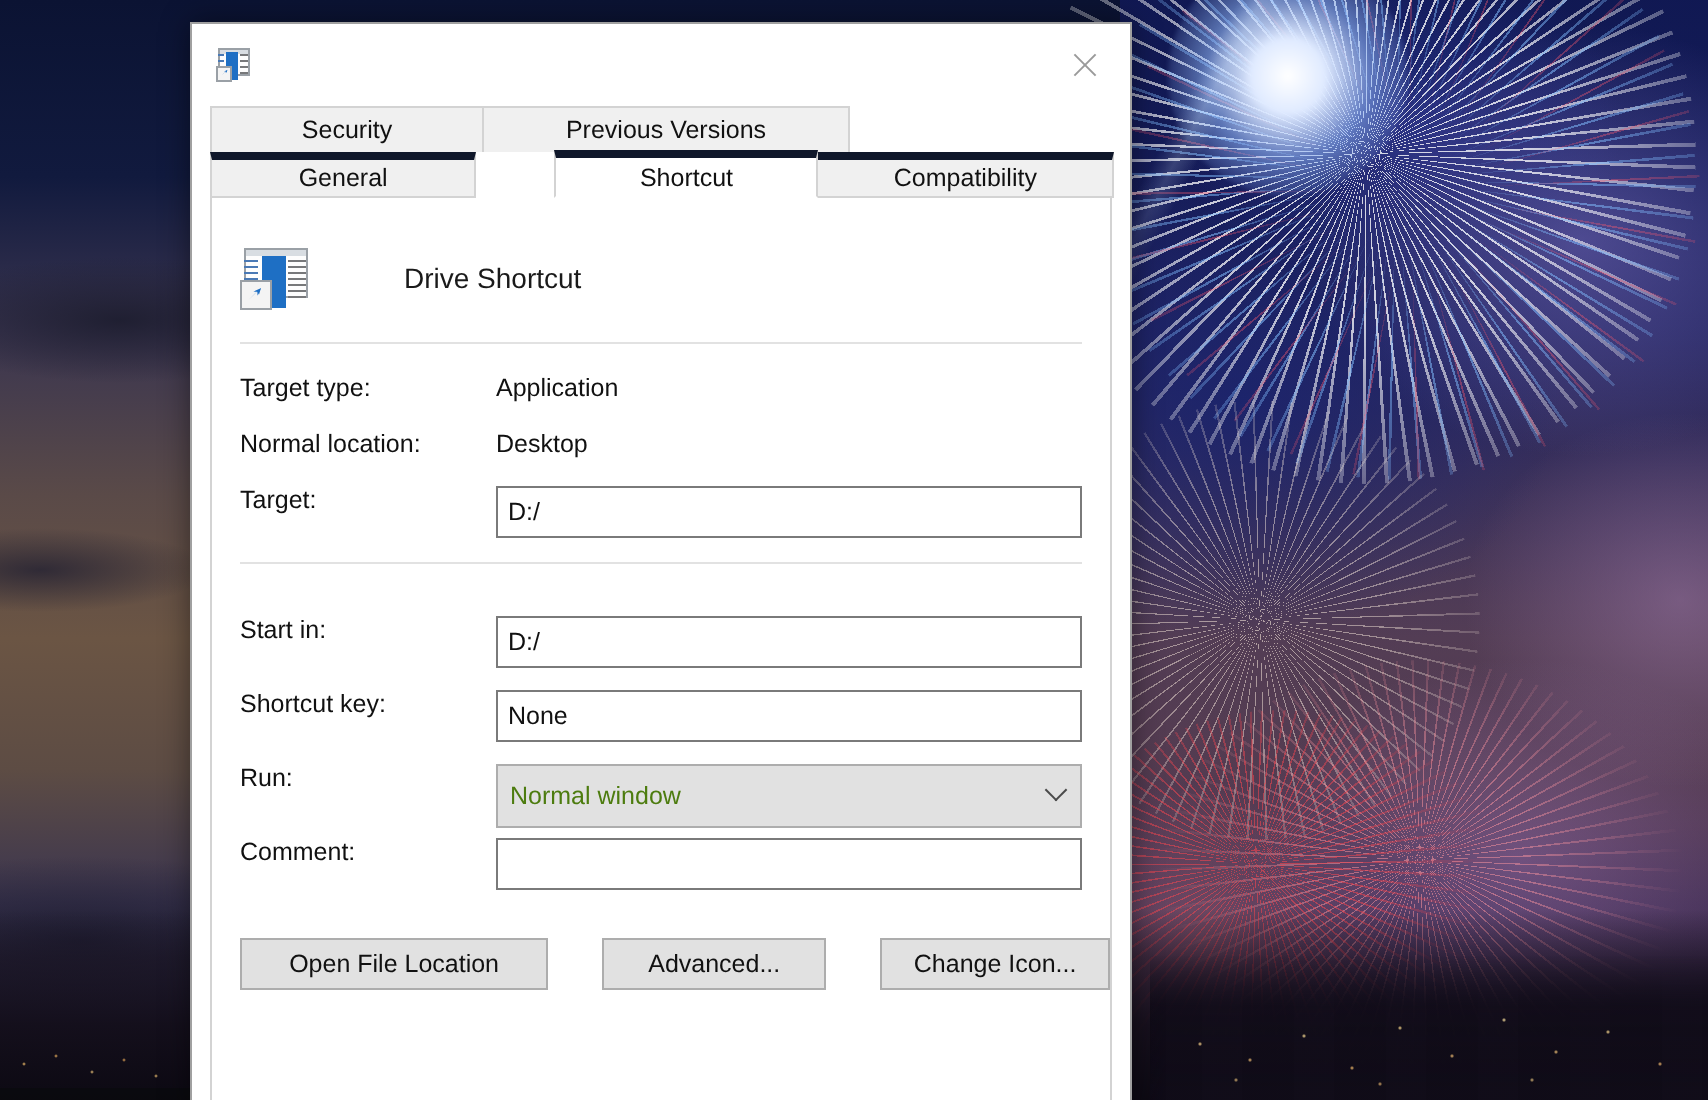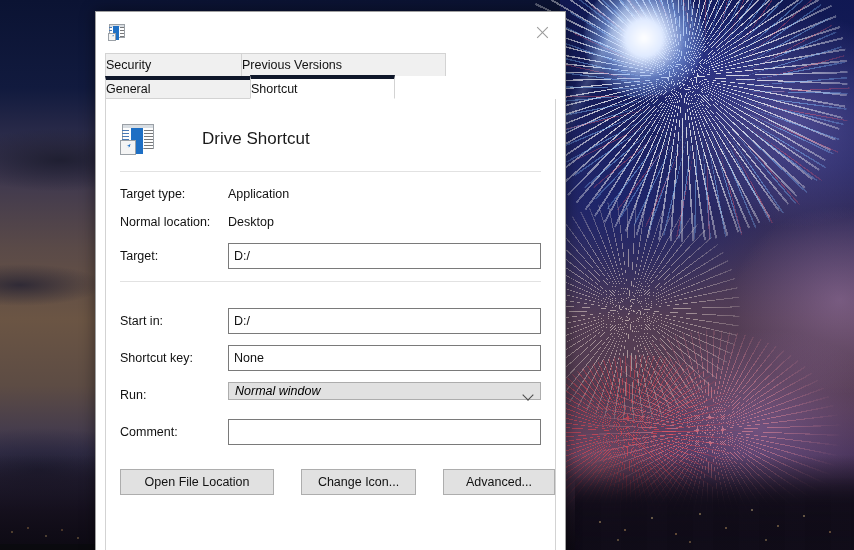--- a/index.html
+++ b/index.html
@@ -226,49 +226,50 @@
 
   
   #tabstrip {
     flex: 0 0 auto;
     padding: 0 9px;
     position: relative;
   }
   .tab-row { display: flex; position: relative; }
   .tab {
     height: 23px;
-    display: flex; align-items: center; 
+    display: flex; align-items: center; justify-content: center;
     font-size: 12.5px; color: #111111;
     background: #f0f0f0;
     border: 1px solid #d3d3d3;
     margin-right: -1px;
     cursor: default;
     white-space: nowrap;
   }
   #tab-row-top .tab { border-bottom: none; }
   #tab-row-bottom .tab { border-top: 4px solid #0f172a; }
   .tab.selected {
     background: #ffffff;
     border-color: #d3d3d3;
     border-bottom: 1px solid #ffffff;
     position: relative; z-index: 4;
     font-weight: normal;
   }
   
   #tab-security        { width: 137px; }
   #tab-details         { width: 129px; }
-  #tab-previousversions{ width: 205px; }
+  #tab-previousversions{ width: 184px; }
   #tab-general         { width: 146px; }
   #tab-shortcut        { width: 145px; }
   #tab-compatibility   { width: 163px; }
 
   
   #tab-shortcut {
     margin-top: -1px;
     height: 24px;
+    margin-left: 40px;
   }
 
   
   #tabpage {
     flex: 1 1 auto;
     margin: 0 9px;
     border: 1px solid #d3d3d3;
     border-top: none;
     background: #ffffff;
     padding: 0;
@@ -281,35 +282,35 @@
     display: flex; align-items: center;
     padding: 17px 0 0 14px;
     height: 62px;
   }
   #shortcut-bigicon {
     width: 34px; height: 32px; position: relative;
     flex: 0 0 34px;
   }
   #shortcut-title {
     margin-left: 48px;
-    font-size: 17px; color: #1a1a1a;
+    font-size: 14px; color: #1a1a1a;
     white-space: nowrap;
   }
 
   .separator {
     height: 1px; background: #e2e2e2;
     margin: 0 14px;
   }
   #sep-1 { margin-top: 10px; }
   #sep-2 { margin-top: 12px; }
 
   
   .form-row {
-    display: flex; align-items: center;
-    padding-left: 14px; padding-right: 14px;
+    display: flex; align-items: flex-start;
+    padding-left: 14px; padding-right: 14px; gap: 20px;
   }
   .row-label {
     font-size: 12.5px; color: #111111;
     width: 108px; flex: 0 0 108px;
     white-space: nowrap;
   }
   .row-static {
     font-size: 12.5px; color: #111111;
     white-space: nowrap;
   }
@@ -326,28 +327,27 @@
     width: 100%;
   }
   .text-input::placeholder { color: #9b9b9b; }
 
   
   .select-wrap {
     flex: 1 1 auto; position: relative;
     height: 26px;
   }
   .select-box {
-    width: 100%; height: 18px;
+    width: 100%; height: 32px;
     border: 1px solid #adadad;
     background: #e1e1e1;
-    font-size: 12.5px; color: #000000;
+    font-size: 12.5px; color: #4d7c0f;
     padding: 0 24px 0 6px;
     display: flex; align-items: center;
     cursor: default;
-    font-style: italic;
   }
   .chev {
     position: absolute; right: 9px; top: 9px;
     width: 8px; height: 8px;
     border-right: 1.4px solid #4a4a4a;
     border-bottom: 1.4px solid #4a4a4a;
     transform: rotate(45deg);
     pointer-events: none;
   }
 
@@ -477,20 +477,23 @@
       <div class="tab" id="tab-previousversions">
         <span>Previous Versions</span>
       </div>
     </div>
     <div class="tab-row" id="tab-row-bottom">
       <div class="tab" id="tab-general">
         <span>General</span>
       </div>
       <div class="tab selected" id="tab-shortcut">
         <span>Shortcut</span>
+      </div>
+      <div class="tab" id="tab-compatibility">
+        <span>Compatibility</span>
       </div>
     </div>
   </div>
 
   <div id="tabpage">
 
     <div id="shortcut-header">
       <div id="shortcut-bigicon">
         <div class="winicon">
           <div class="frame">
@@ -551,22 +554,22 @@
 
     <div class="form-row" id="row-comment">
       <div class="row-label">Comment:</div>
       <input class="text-input" type="text" value="" style="">
     </div>
 
     <div id="button-row">
       <div class="dlg-button" id="btn-openfilelocation">
         <span>Open File Location</span>
       </div>
+      <div class="dlg-button" id="btn-advanced">
+        <span>Advanced...</span>
+      </div>
       <div class="dlg-button" id="btn-changeicon">
         <span>Change Icon...</span>
       </div>
-      <div class="dlg-button" id="btn-advanced">
-        <span>Advanced...</span>
-      </div>
     </div>
 
   </div>
 </div>
 
 </body></html>

